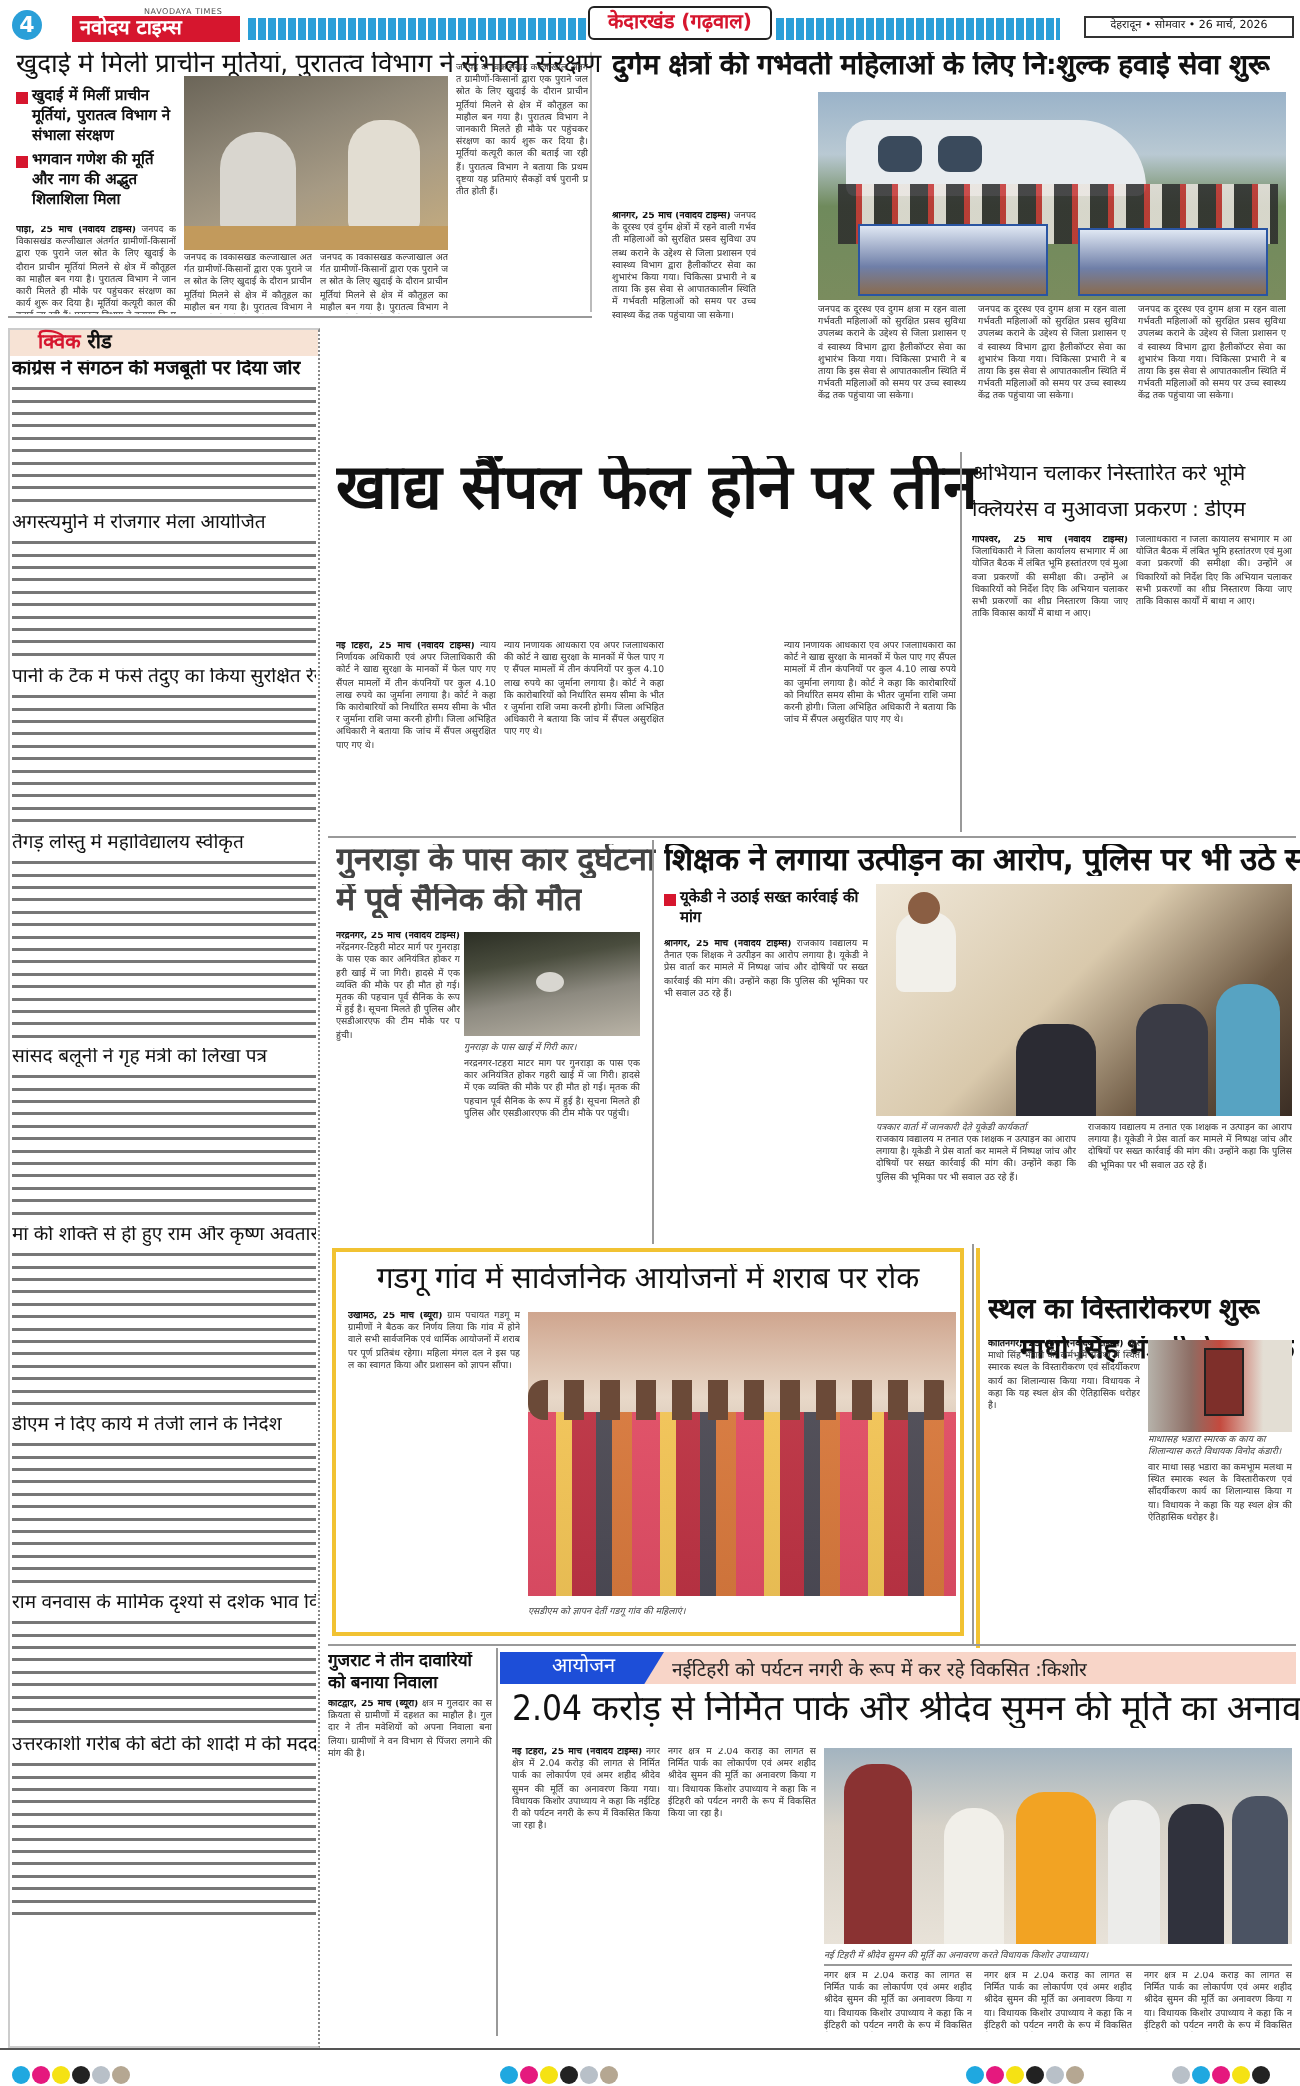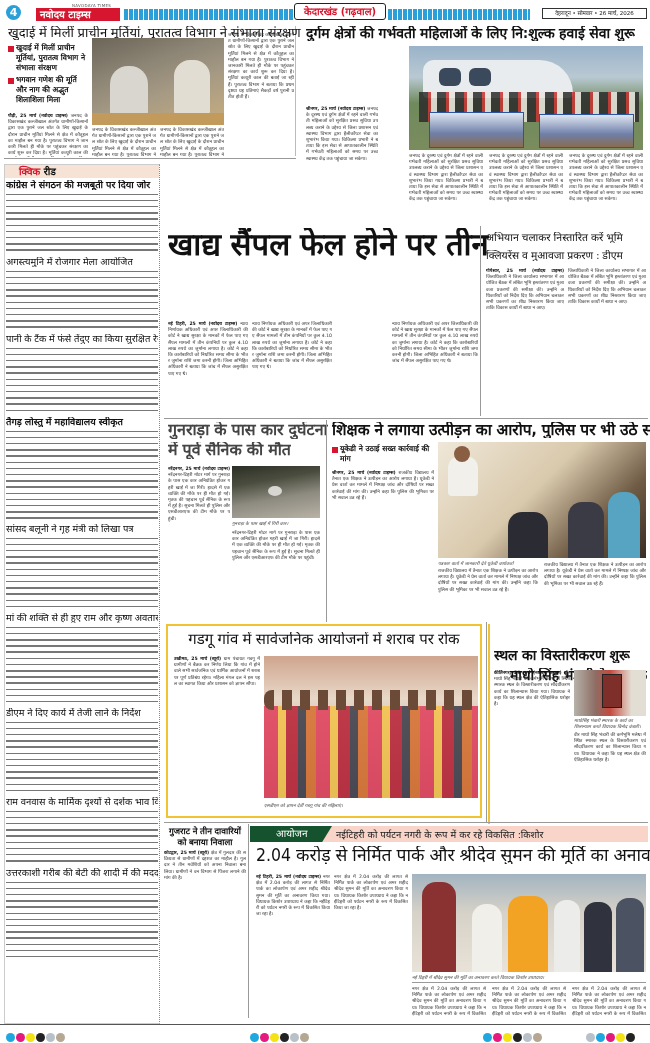--- a/index.html
+++ b/index.html
@@ -76,21 +76,21 @@
     <span style="color:#d6162e">क्विक</span> <span>रीड</span>
   </div>
 </div>
 <div class="abs" style="left:6px;top:180px;width:152px;">
   <div class="hl" style="font-size:9.5px;font-weight:bold;">कांग्रेस ने संगठन की मजबूती पर दिया जोर</div>
   <div class="txt lines" style="height:62px;margin:2px 0 3px;"></div>
   <div class="hl" style="font-size:9.5px;font-weight:normal;">अगस्त्यमुनि में रोजगार मेला आयोजित</div>
   <div class="txt lines" style="height:62px;margin:2px 0 3px;"></div>
   <div class="hl" style="font-size:9.5px;font-weight:normal;">पानी के टैंक में फंसे तेंदुए का किया सुरक्षित रेस्क्यू</div>
   <div class="txt lines" style="height:68px;margin:2px 0 3px;"></div>
-  <div class="hl" style="font-size:9.5px;font-weight:bold;">तैगड़ लोस्तु में महाविद्यालय स्वीकृत</div>
+  <div class="hl" style="font-size:9.5px;font-weight:normal;">तैगड़ लोस्तु में महाविद्यालय स्वीकृत</div>
   <div class="txt lines" style="height:92px;margin:2px 0 3px;"></div>
   <div class="hl" style="font-size:9.5px;font-weight:normal;">सांसद बलूनी ने गृह मंत्री को लिखा पत्र</div>
   <div class="txt lines" style="height:74px;margin:2px 0 3px;"></div>
   <div class="hl" style="font-size:9.5px;font-weight:normal;">मां की शक्ति से ही हुए राम और कृष्ण अवतार</div>
   <div class="txt lines" style="height:80px;margin:2px 0 3px;"></div>
   <div class="hl" style="font-size:9.5px;font-weight:normal;">डीएम ने दिए कार्य में तेजी लाने के निर्देश</div>
   <div class="txt lines" style="height:74px;margin:2px 0 3px;"></div>
   <div class="hl" style="font-size:9.5px;font-weight:normal;">राम वनवास के मार्मिक दृश्यों से दर्शक भाव विभोर</div>
   <div class="txt lines" style="height:56px;margin:2px 0 3px;"></div>
   <div class="hl" style="font-size:9.5px;font-weight:normal;">उत्तरकाशी गरीब की बेटी की शादी में की मदद</div>
@@ -168,29 +168,29 @@
   <div class="abs photo" style="left:84px;top:46px;width:72px;height:46px;background:linear-gradient(90deg,#b6b2aa 0%,#8d6d64 30%,#c44a3e 50%,#e3ded4 80%);">
     <div class="abs" style="left:28px;top:4px;width:20px;height:34px;background:#7e2f2a;border:1px solid #222;"></div>
   </div>
   <div class="abs cap" style="left:84px;top:94px;width:72px;white-space:normal;line-height:6px;">माधोसिंह भंडारी स्मारक के कार्य का शिलान्यास करते विधायक विनोद कंडारी।</div>
   <div class="abs txt" style="left:84px;top:108px;width:72px;height:88px;">वीर माधो सिंह भंडारी की कर्मभूमि मलेथा में स्थित स्मारक स्थल के विस्तारीकरण एवं सौंदर्यीकरण कार्य का शिलान्यास किया गया। विधायक ने कहा कि यह स्थल क्षेत्र की ऐतिहासिक धरोहर है।</div>
 </div>
 
 <div class="hline" style="left:164px;top:822px;width:484px;"></div>
 
 <div class="abs" style="left:164px;top:824px;width:82px;height:192px;">
-  <div class="hl" style="font-size:8.5px;white-space:normal;line-height:11px;margin-top:2px;text-align:center;">गुजराट ने तीन दावारियों को बनाया निवाला</div>
+  <div class="hl" style="font-size:8.5px;white-space:normal;line-height:11px;margin-top:2px;">गुजराट ने तीन दावारियों को बनाया निवाला</div>
   <div class="txt" style="height:158px;margin-top:2px;"><b>कोटद्वार, 25 मार्च (ब्यूरो)</b> <span>क्षेत्र में गुलदार की सक्रियता से ग्रामीणों में दहशत का माहौल है। गुलदार ने तीन मवेशियों को अपना निवाला बना लिया। ग्रामीणों ने वन विभाग से पिंजरा लगाने की मांग की है।</span></div>
 </div>
 
 <div class="vline" style="left:248px;top:824px;height:194px;"></div>
 
 <div class="abs" style="left:250px;top:826px;width:398px;height:192px;">
   <div class="abs" style="left:0;top:0;width:398px;height:16px;background:#f8d5c8;"></div>
-  <div class="abs" style="left:0;top:0;width:82px;height:16px;background:#14532d;color:#fff;font-size:10px;line-height:16px;padding-left:26px;clip-path:polygon(0 0,100% 0,88% 100%,0 100%);">आयोजन</div>
+  <div class="abs" style="left:0;top:0;width:82px;height:16px;background:#1d4ed8;color:#fff;font-size:10px;line-height:16px;padding-left:26px;clip-path:polygon(0 0,100% 0,88% 100%,0 100%);">आयोजन</div>
   <div class="abs" style="left:86px;top:2px;font-size:9.5px;color:#222;white-space:nowrap;">नईटिहरी को पर्यटन नगरी के रूप में कर रहे विकसित :किशोर</div>
   <div class="hl abs" style="left:6px;top:20px;font-size:17.5px;font-weight:normal;">2.04 करोड़ से निर्मित पार्क और श्रीदेव सुमन की मूर्ति का अनावरण</div>
   <div class="abs txt" style="left:6px;top:48px;width:74px;height:142px;"><b>नई टिहरी, 25 मार्च (नवोदय टाइम्स)</b> <span>नगर क्षेत्र में 2.04 करोड़ की लागत से निर्मित पार्क का लोकार्पण एवं अमर शहीद श्रीदेव सुमन की मूर्ति का अनावरण किया गया। विधायक किशोर उपाध्याय ने कहा कि नईटिहरी को पर्यटन नगरी के रूप में विकसित किया जा रहा है।</span></div>
   <div class="abs txt" style="left:84px;top:48px;width:74px;height:142px;">नगर क्षेत्र में 2.04 करोड़ की लागत से निर्मित पार्क का लोकार्पण एवं अमर शहीद श्रीदेव सुमन की मूर्ति का अनावरण किया गया। विधायक किशोर उपाध्याय ने कहा कि नईटिहरी को पर्यटन नगरी के रूप में विकसित किया जा रहा है।</div>
   <div class="abs photo" style="left:162px;top:48px;width:234px;height:98px;background:linear-gradient(180deg,#a3b4c0 0%,#d7d2c8 40%,#e8e2d8 100%);">
     <div class="abs" style="left:10px;top:8px;width:34px;height:90px;border-radius:14px 14px 0 0;background:#8a3232;"></div>
     <div class="abs" style="left:60px;top:30px;width:30px;height:68px;border-radius:14px 14px 0 0;background:#f1efe9;"></div>
     <div class="abs" style="left:96px;top:22px;width:40px;height:76px;border-radius:14px 14px 0 0;background:#f2a323;"></div>
     <div class="abs" style="left:142px;top:26px;width:26px;height:72px;border-radius:12px 12px 0 0;background:#ececea;"></div>
     <div class="abs" style="left:172px;top:28px;width:28px;height:70px;border-radius:12px 12px 0 0;background:#30323d;"></div>

